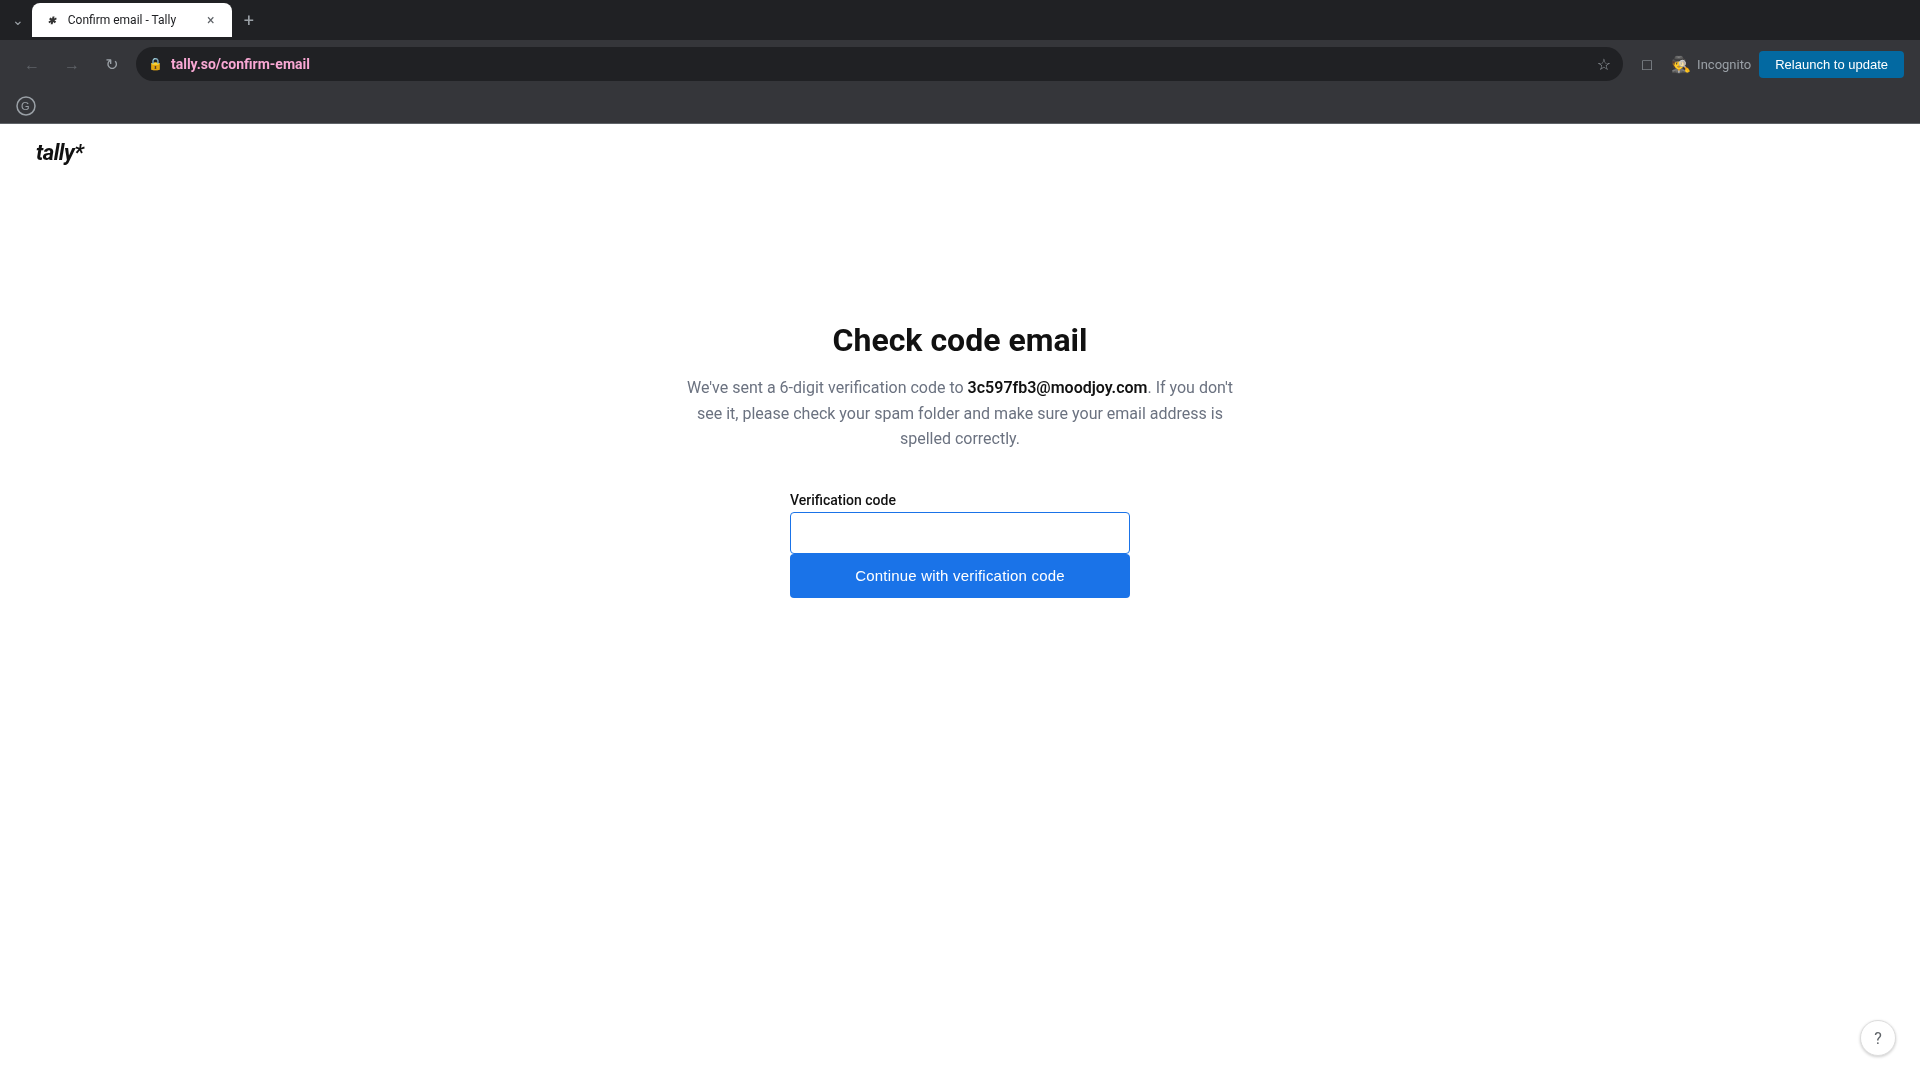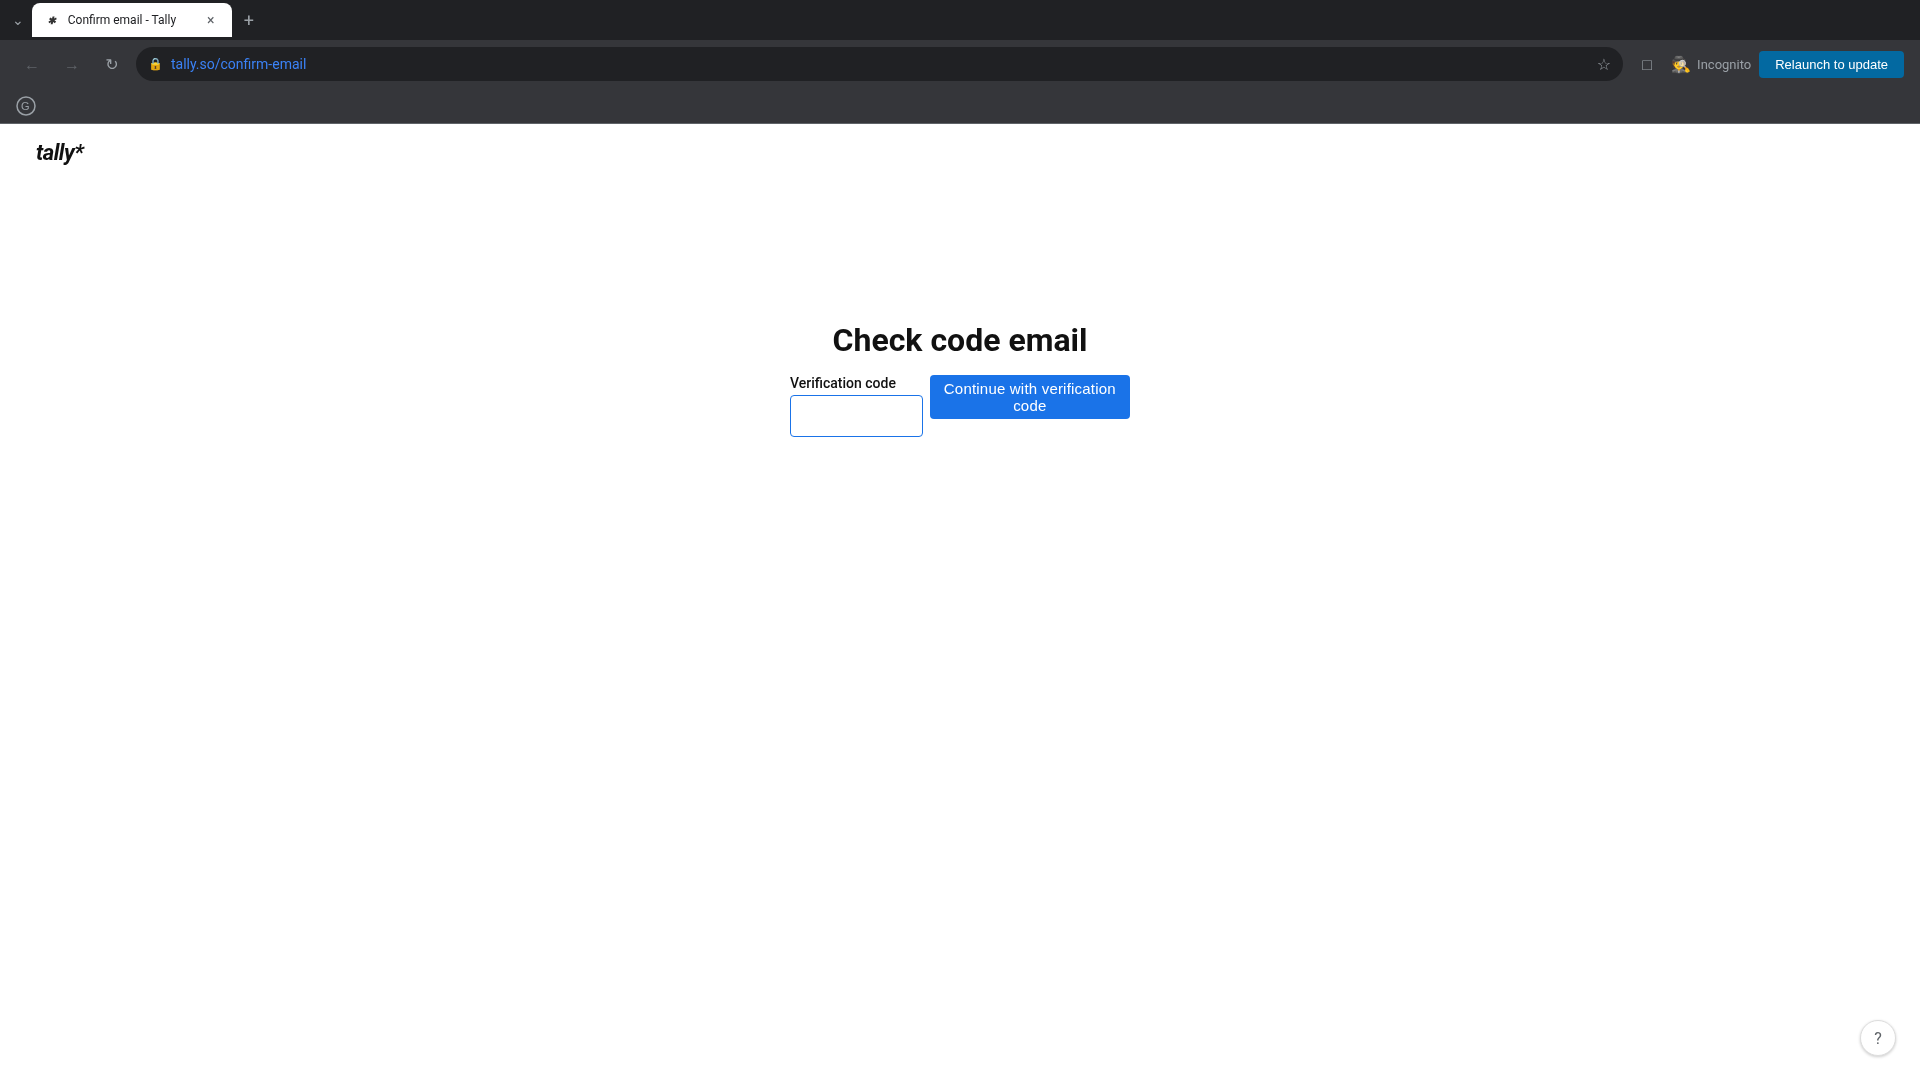--- a/index.html
+++ b/index.html
@@ -131,22 +131,23 @@
       font-size: 14px;
     }
 
     .address-bar-lock {
       font-size: 12px;
       color: #9aa0a6;
     }
 
     .address-bar-url {
       flex: 1;
-      color: #3b82f6;
-      font-size: 14px;
+      color: #f9a8d4;
+      font-size: 14px;
+      font-weight: bold;
     }
 
     .address-bar-star {
       color: #9aa0a6;
       font-size: 16px;
     }
 
     .toolbar-right {
       display: flex;
       align-items: center;
@@ -252,22 +253,22 @@
     }
 
     .check-email-description .email-bold {
       font-weight: 600;
       color: #111;
     }
 
     .form-section {
       width: 340px;
       display: flex;
-      flex-direction: row;
-      gap: 7px;
+      flex-direction: column;
+      gap: 0;
     }
 
     .form-label {
       font-size: 14px;
       font-weight: 500;
       color: #111;
       margin-bottom: 4px;
       display: block;
     }
 
@@ -369,20 +370,23 @@
 </div>
 
 <div class="page-content">
   <div class="page-header">
     <div class="logo">tally*</div>
   </div>
 
   <div class="main-content">
     <h1 class="check-email-title">Check code email</h1>
 
+    <p class="check-email-description">
+      <span>We've sent a 6-digit verification code to </span><span class="email-bold">3c597fb3@moodjoy.com</span><span>. If you don't see it, please check your spam folder and make sure your email address is spelled correctly.</span>
+    </p>
 
     <div class="form-section">
       <div>
         <label class="form-label">Verification code</label>
         <input type="text" class="verification-input" placeholder="" style="">
       </div>
       <button class="continue-btn">Continue with verification code</button>
     </div>
   </div>
 </div>

